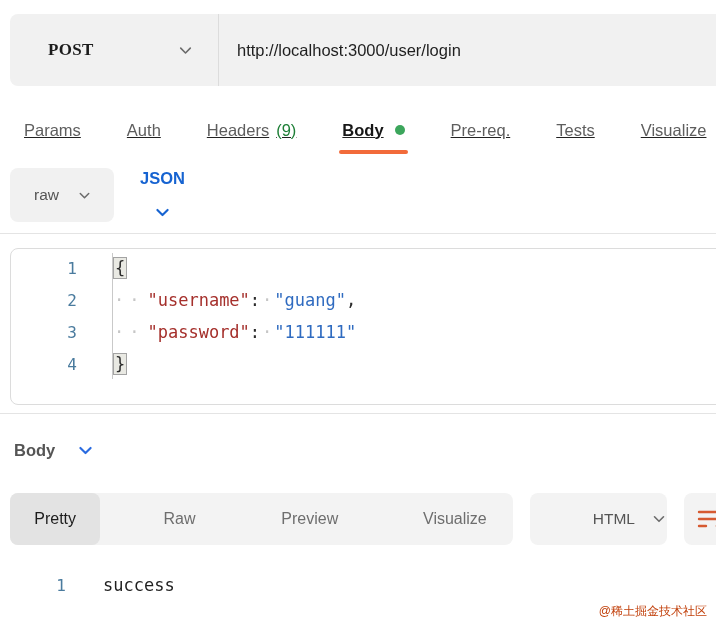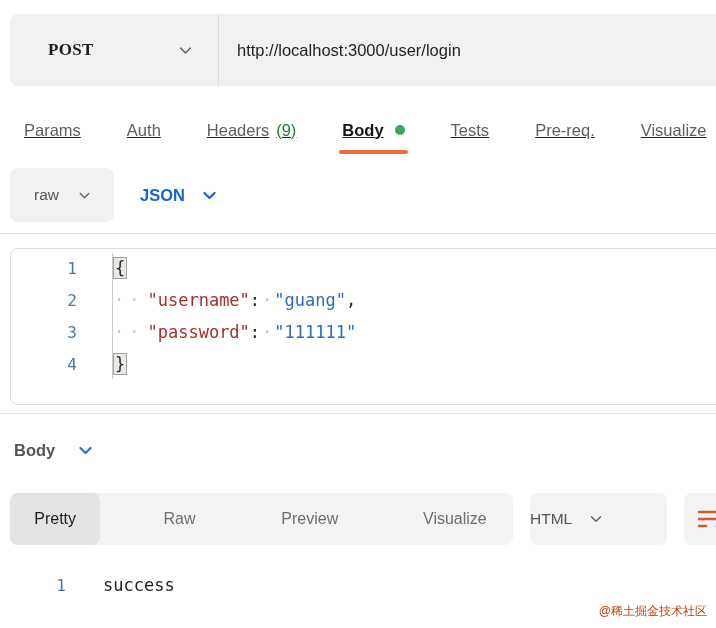--- a/index.html
+++ b/index.html
@@ -43,21 +43,21 @@
   .tab .dot { width:10px; height:10px; border-radius:50%; background:#3ca65c; margin-left:4px; }
 
   
   .format-row { position:absolute; top:168px; left:10px; height:54px; display:flex; align-items:center; }
   .raw-chip {
     height:54px; background:#f1f1f1; border-radius:8px; display:flex; align-items:center;
     gap:18px; padding:0 22px 0 24px; font-size:15.5px; color:#555; cursor:pointer;
   }
   .json-select {
     margin-left:26px; display:flex; align-items:center; gap:16px;
-    color:#1663d1; font-size:16.5px; font-weight:700; cursor:pointer;
+    color:#1663d1; font-size:16.5px; font-weight:700; cursor:pointer;flex-direction:column;
   }
   .json-select .chev-blue { color:#1663d1; }
 
   .hdivider { position:absolute; left:0; width:716px; height:1px; background:#e4e4e4; }
 
   
   .editor {
     position:absolute; top:248px; left:10px; width:714px; height:157px;
     border:1px solid #dcdcdc; border-radius:8px; background:#fff;
     padding-top:3px; font-family:"DejaVu Sans Mono", monospace; font-size:17px;
@@ -82,21 +82,21 @@
   .segmented { width:503px; height:52px; background:#f3f3f3; border-radius:8px; display:flex;gap:36px; }
   .seg {
     display:flex; align-items:center; justify-content:center;
     font-size:16px; color:#6e6e6e; border-radius:8px; cursor:pointer;
   }
   .seg:nth-child(1){ width:115px; } .seg:nth-child(2){ width:110px; }
   .seg:nth-child(3){ width:130px; } .seg:nth-child(4){ width:148px; }
   .seg.active { background:#e3e3e3; color:#1c1c1c; }
   .html-chip {
     margin-left:17px; width:137px; height:52px; background:#f3f3f3; border-radius:8px;
-    display:flex; align-items:center; justify-content:flex-start; gap:16px;
+    display:flex; align-items:center; justify-content:flex-end; gap:16px;
     font-size:15.5px; color:#555; font-weight:500; cursor:pointer;
   }
   .wrap-chip {
     margin-left:17px; width:48px; height:52px; background:#f3f3f3; border-radius:8px;
     display:flex; align-items:center; padding-left:13px; cursor:pointer;
   }
 
   
   .resp-line {
     position:absolute; top:569px; left:0; height:32px; display:flex; align-items:center;
@@ -133,24 +133,24 @@
   </div>
   <div class="tab">
     <span>Headers</span>
     <span class="badge">(9)</span>
   </div>
   <div class="tab active">
     <span>Body</span>
     <span class="dot"></span>
   </div>
   <div class="tab">
+    <span>Pre-req.</span>
+  </div>
+  <div class="tab">
     <span>Tests</span>
-  </div>
-  <div class="tab">
-    <span>Pre-req.</span>
   </div>
   <div class="tab">
     <span>Visualize</span>
   </div>
 </div>
 
 <div class="format-row">
   <div class="raw-chip">
     <span>raw</span>
     <span class="chev">

